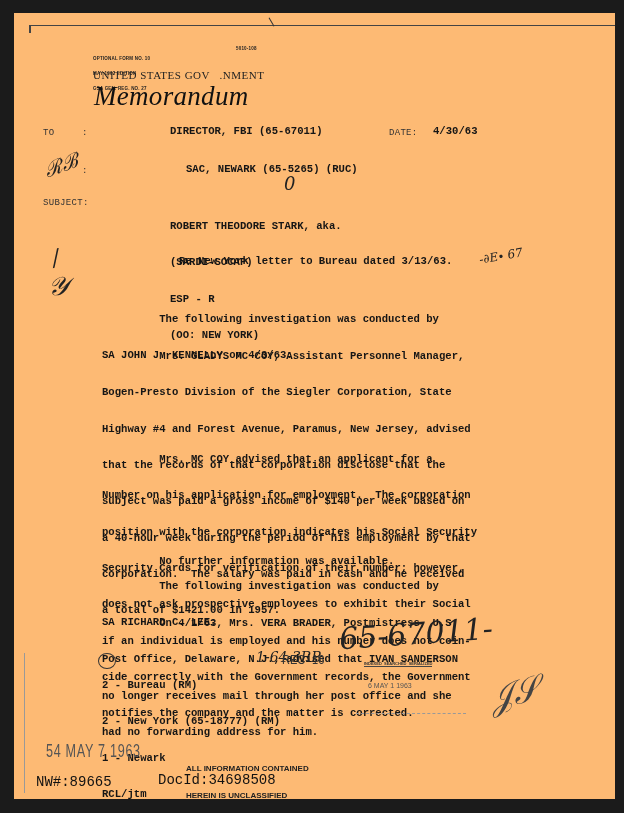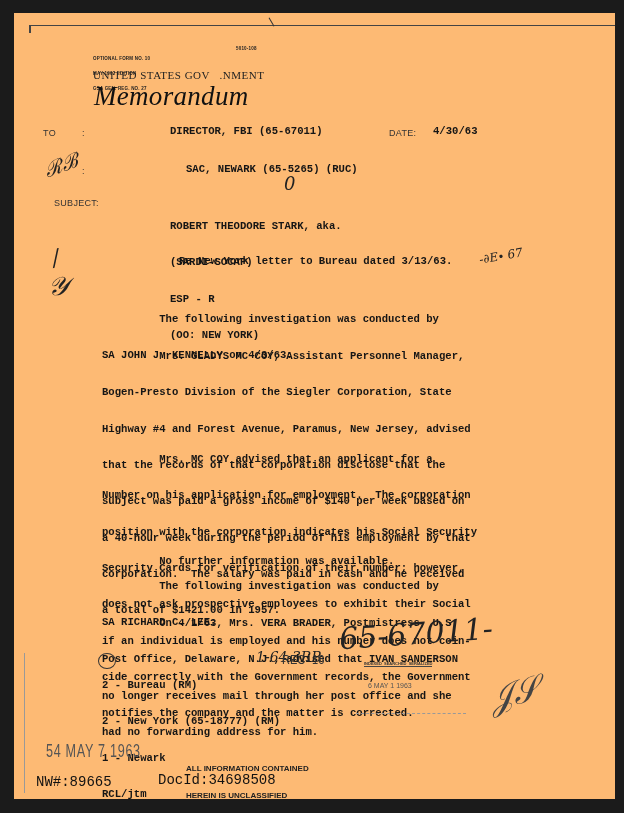--- a/index.html
+++ b/index.html
@@ -12,21 +12,21 @@
     position: absolute; left: 14px; top: 13px; width: 601px; height: 786px;
     background: #fdba74; color: #111;
   }
   .abs { position: absolute; white-space: pre; }
   .topline { position: absolute; left: 15px; top: 12px; width: 586px; height: 0; border-top: 1.5px solid #444; }
   .topline2 { position: absolute; left: 15px; top: 12px; width: 2px; height: 8px; background:#444; }
   .tick { position: absolute; left: 257px; top: 4px; width: 1px; height: 10px; background:#333; transform: rotate(-30deg); }
   .formtiny { font-family: "Liberation Sans", sans-serif; font-size: 4.5px; font-weight: bold; line-height: 5px; color:#222; letter-spacing: .2px; }
   .govt { font-family: "Liberation Serif", serif; font-size: 11px; letter-spacing: .5px; color:#222; }
   .memo { font-family: "Liberation Serif", serif; font-style: italic; font-size: 27px; color:#111; letter-spacing: .3px; }
-  .label { font-family: Liberation Sans, sans-serif; font-size: 9px; color:#333; letter-spacing: .3px; }
+  .label { font-family: Liberation Mono, monospace; font-size: 9px; color:#333; letter-spacing: .3px; }
   .tw { font-family: "Liberation Mono", monospace; font-size: 10.6px; font-weight: bold; color:#151515; line-height: 12.1px; }
   .para { position: absolute; left: 88px; width: 420px; white-space: pre; }
   .hand { font-family: "DejaVu Serif", serif; font-style: italic; color:#222; }
   .stamp { font-family: "Liberation Sans", sans-serif; color:#333; }
   .footer { font-family: "Liberation Mono", monospace; font-size: 14px; color:#111; }
   .leftbar { position:absolute; left: 10px; top: 640px; width: 1px; height: 140px; background:#999; }
   .scribble { position:absolute; border: 1px solid #333; border-radius: 50%; }
 </style>
 </head>
 <body>
@@ -49,21 +49,21 @@
   <div class="abs label" style="left:68px; top:115px;">:</div>
   <div class="abs tw" style="left:156px; top:112px;">DIRECTOR, FBI (65-67011)</div>
   <div class="abs label" style="left:375px; top:115px;">DATE:</div>
   <div class="abs tw" style="left:419px; top:112px;">4/30/63</div>
 
   <div class="abs hand" style="left:30px; top:138px; font-size:20px; transform:rotate(-20deg);">ℛℬ</div>
   <div class="abs label" style="left:68px; top:153px;">:</div>
   <div class="abs tw" style="left:172px; top:150px;">SAC, NEWARK (65-5265) (RUC)</div>
   <div class="abs hand" style="left:270px; top:160px; font-size:18px;">0</div>
 
-  <div class="abs label" style="left:40px; top:185px;">SUBJECT:</div>
+  <div class="abs label" style="left:29px; top:185px;">SUBJECT:</div>
   <div class="abs tw" style="left:156px; top:183px;">
     <div>ROBERT THEODORE STARK, aka.</div>
     <div>(SARDI-SOCAP)</div>
     <div>ESP - R</div>
     <div>(OO: NEW YORK)</div>
   </div>
   <div class="abs hand" style="left:38px; top:232px; font-size:22px; transform:rotate(-15deg);">/</div>
   <div class="abs hand" style="left:34px; top:258px; font-size:26px;">𝒴</div>
 
   <div class="abs tw" style="left:156px; top:242px;padding-left:9px;">Re New York letter to Bureau dated 3/13/63.</div>

